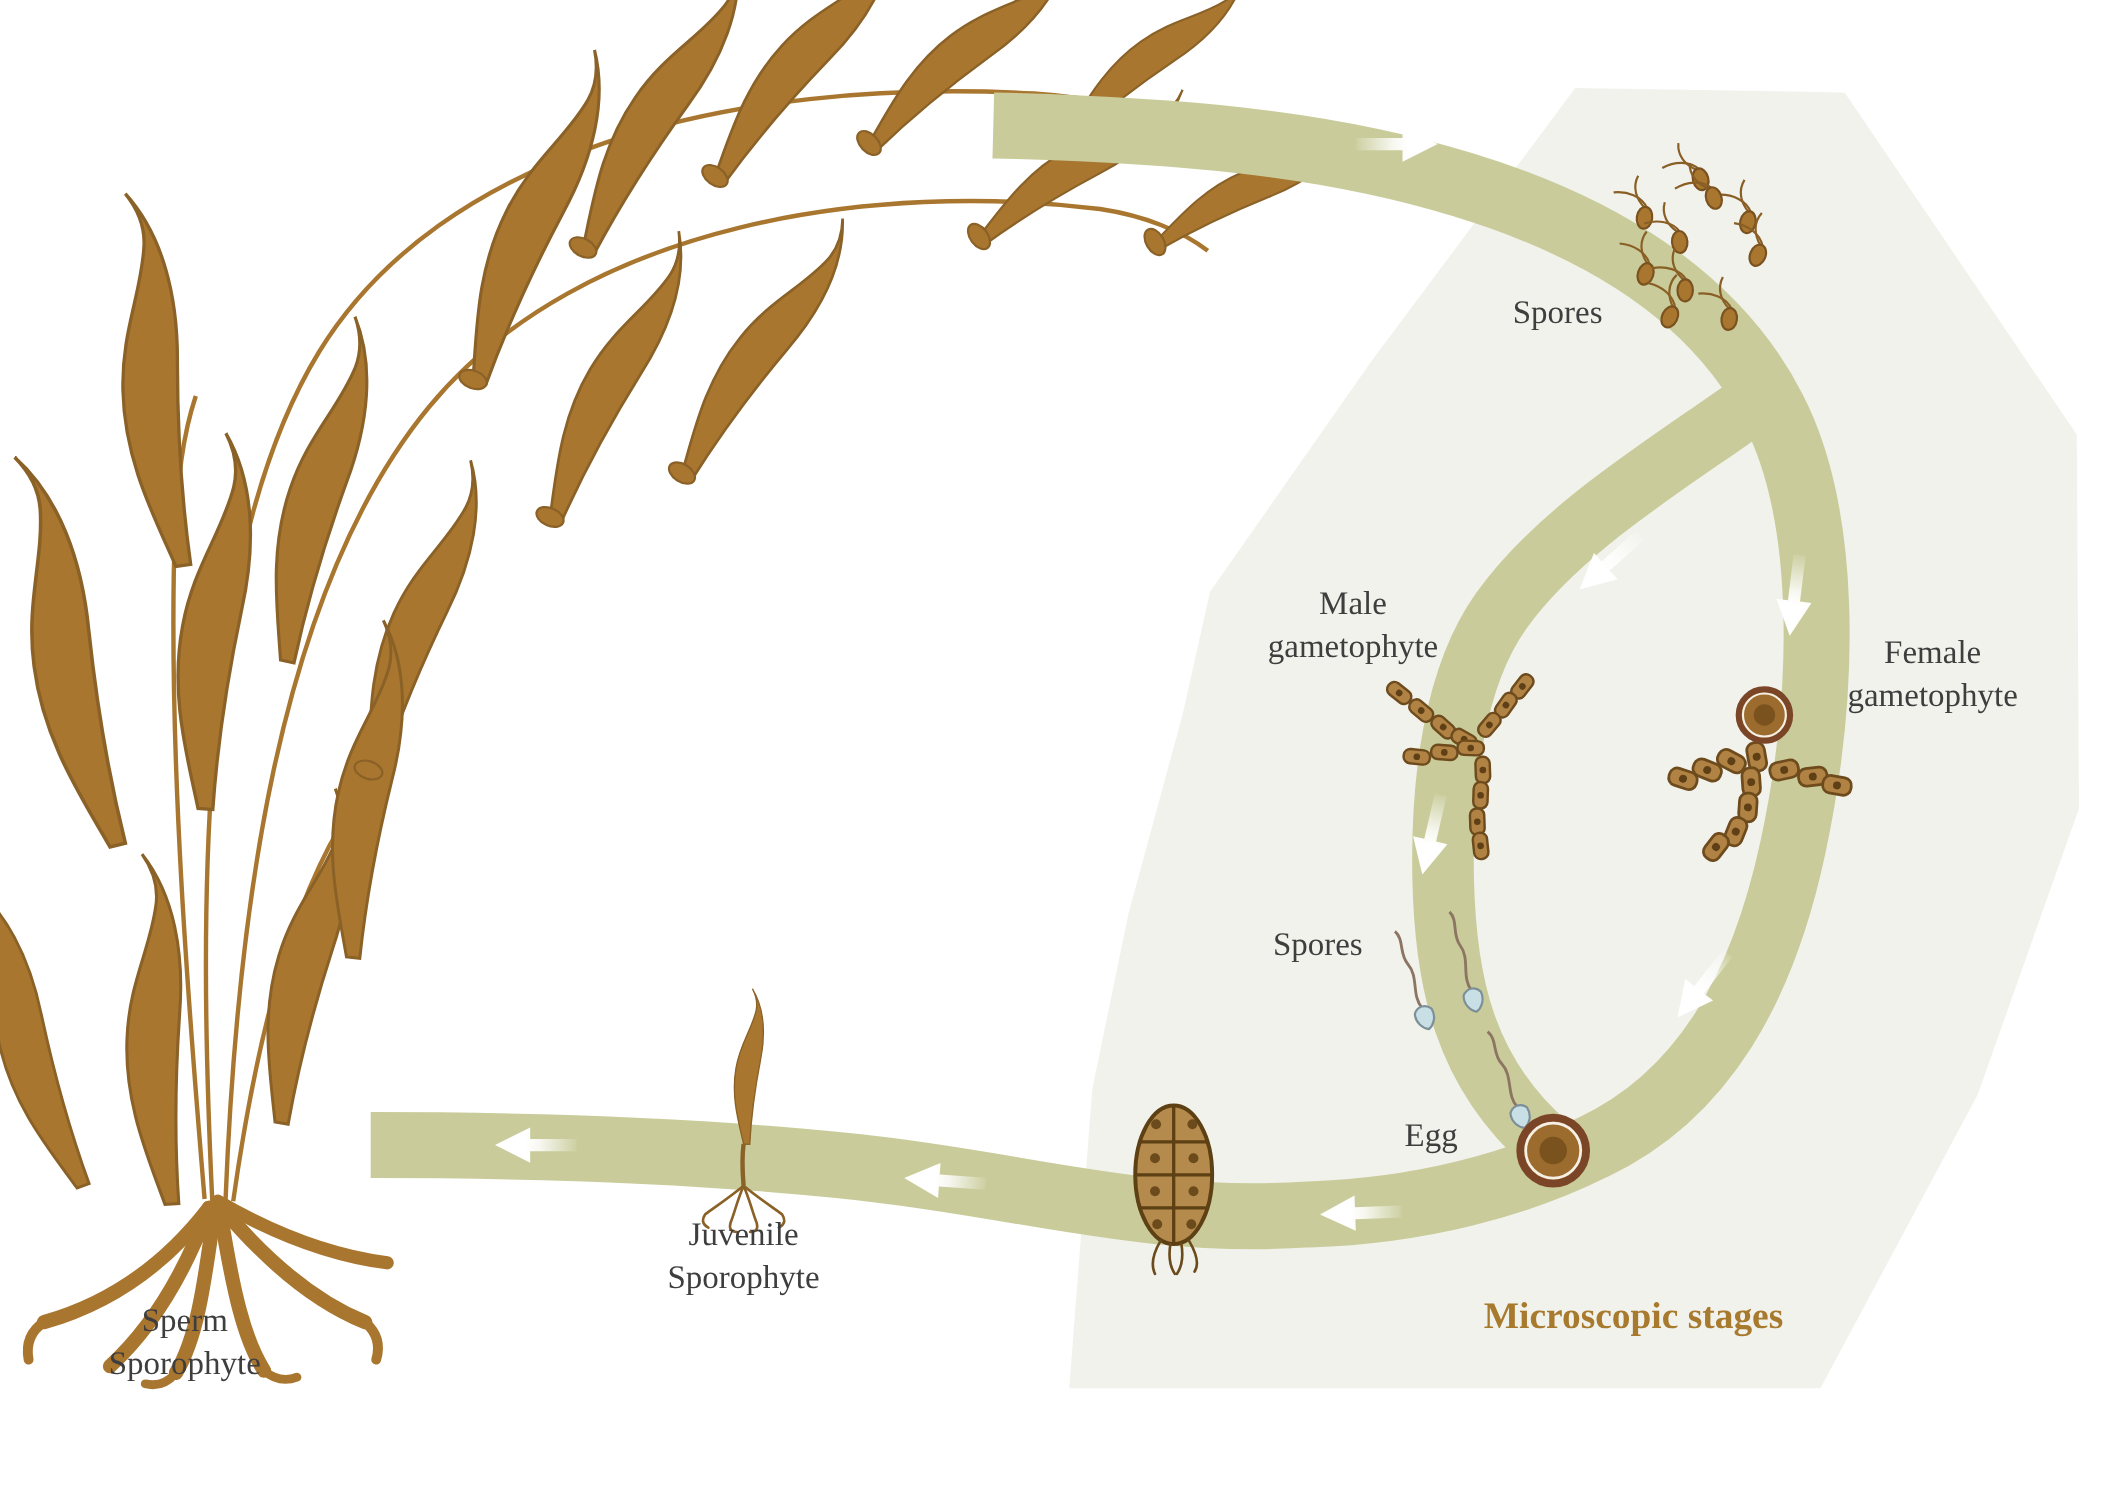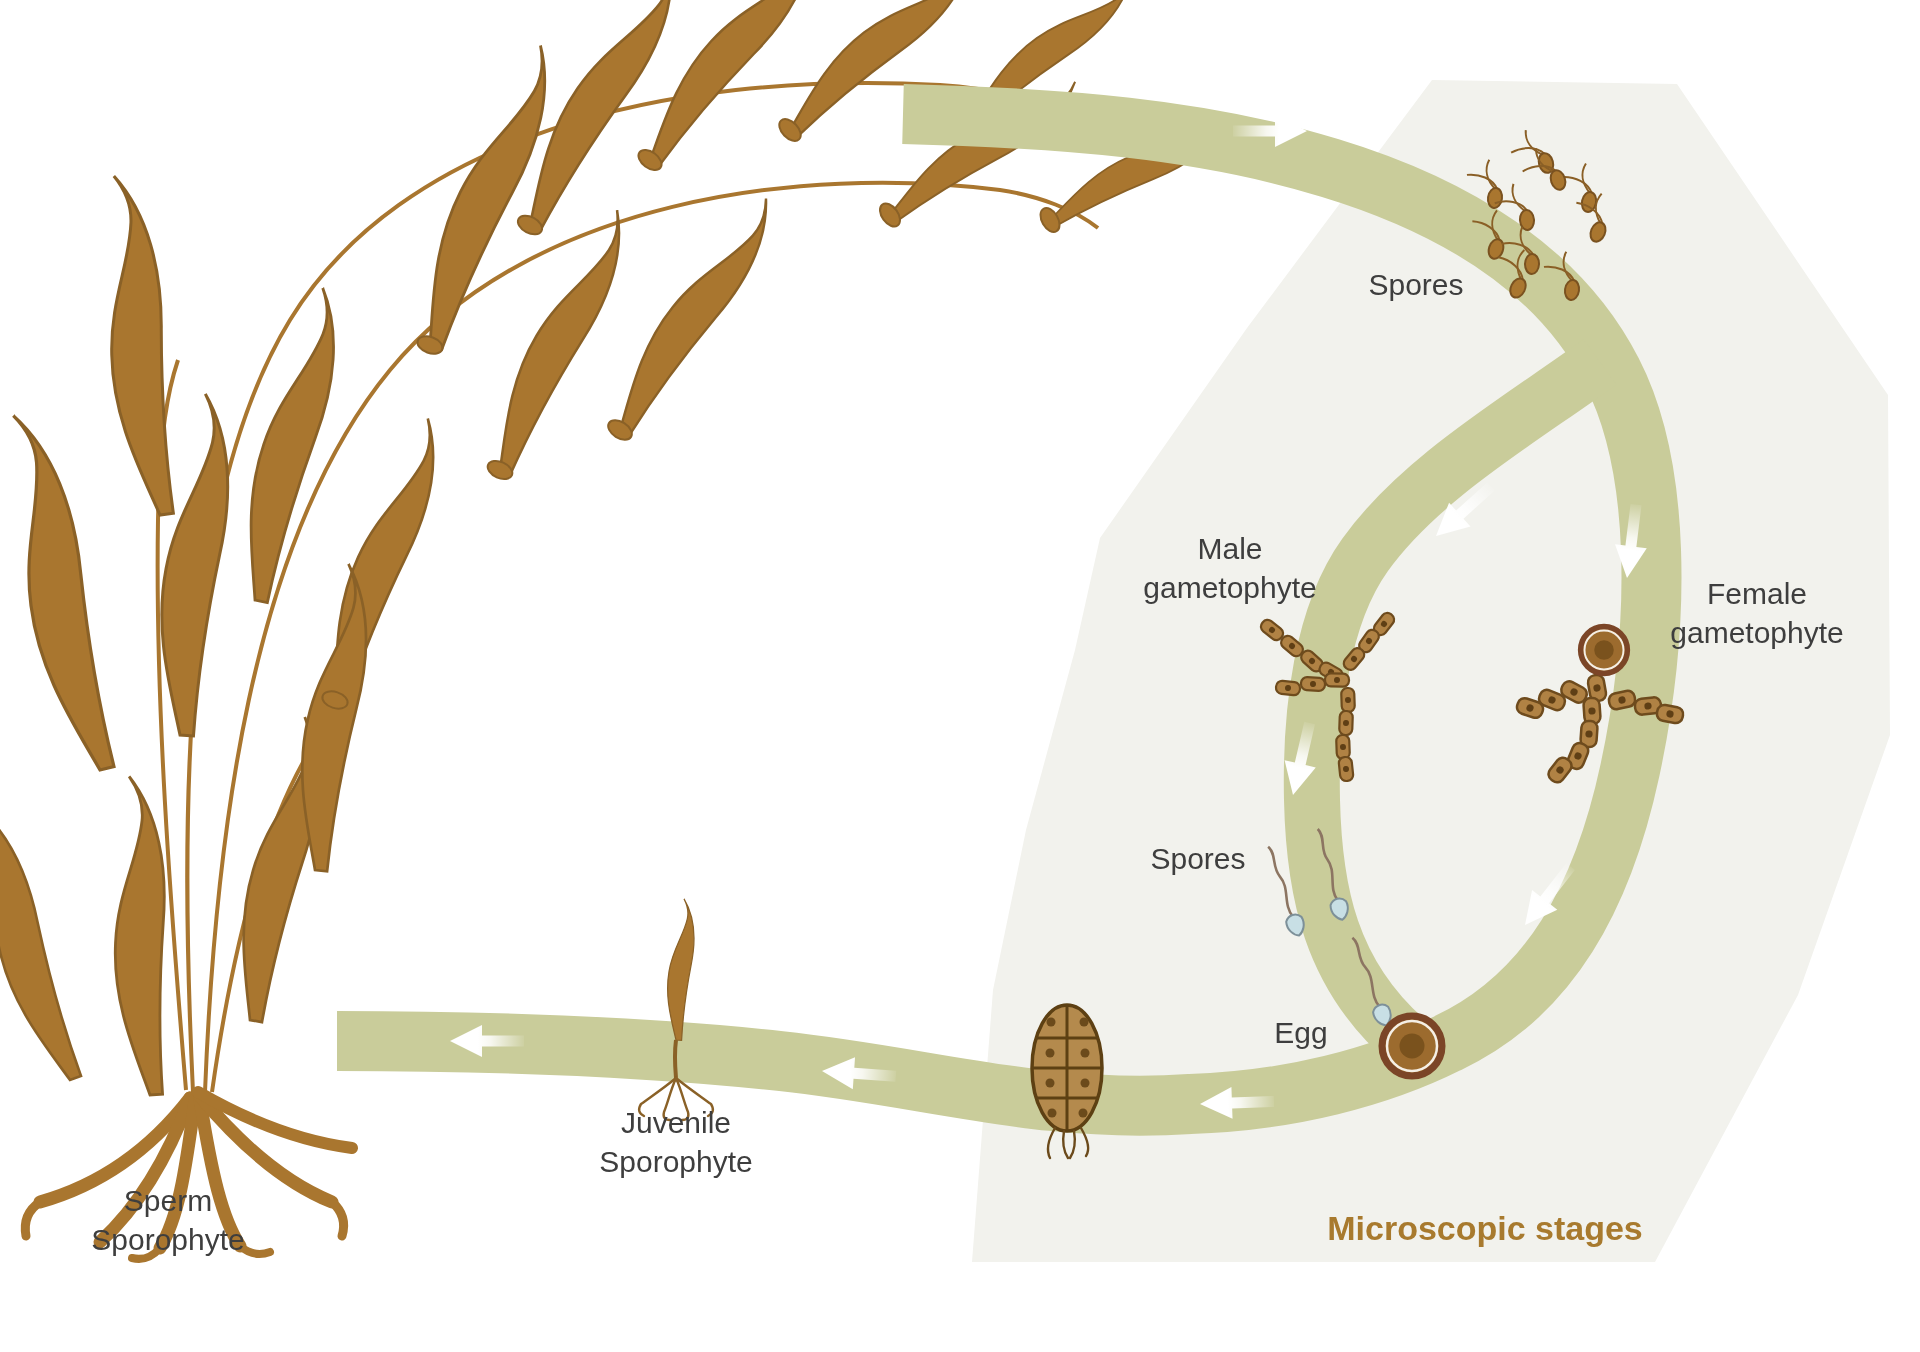--- a/index.html
+++ b/index.html
@@ -1,21 +1,21 @@
 <!DOCTYPE html>
 <html><head>
 <meta charset="utf-8">
 <style>
   html,body{margin:0;padding:0;background:#ffffff;}
   #stage{position:relative;width:1920px;height:1352px;background:#ffffff;overflow:hidden;
-         font-family:Liberation Sans, sans-serif;}
+         font-family:Liberation Serif, serif;}
   #scene{position:absolute;left:0;top:0;}
   .lbl{position:absolute;transform:translateX(-50%);text-align:center;
        font-size:30px;line-height:39px;color:#3e3e3e;white-space:pre-line;}
-  .lbl.gold{font-size:34px;line-height:40px;font-weight:bold;color:#a87a2e;margin-top:31px;}
+  .lbl.gold{font-size:34px;line-height:40px;font-weight:bold;color:#a87a2e;}
 </style>
 </head>
 <body>
 
 <div id="stage">
 
 <svg id="scene" width="1920" height="1352" viewBox="0 0 1920 1352">
   <defs>
     <linearGradient id="ag" x1="0" y1="0" x2="1" y2="0">
       <stop offset="0" stop-color="#ffffff" stop-opacity="0.08"></stop>

